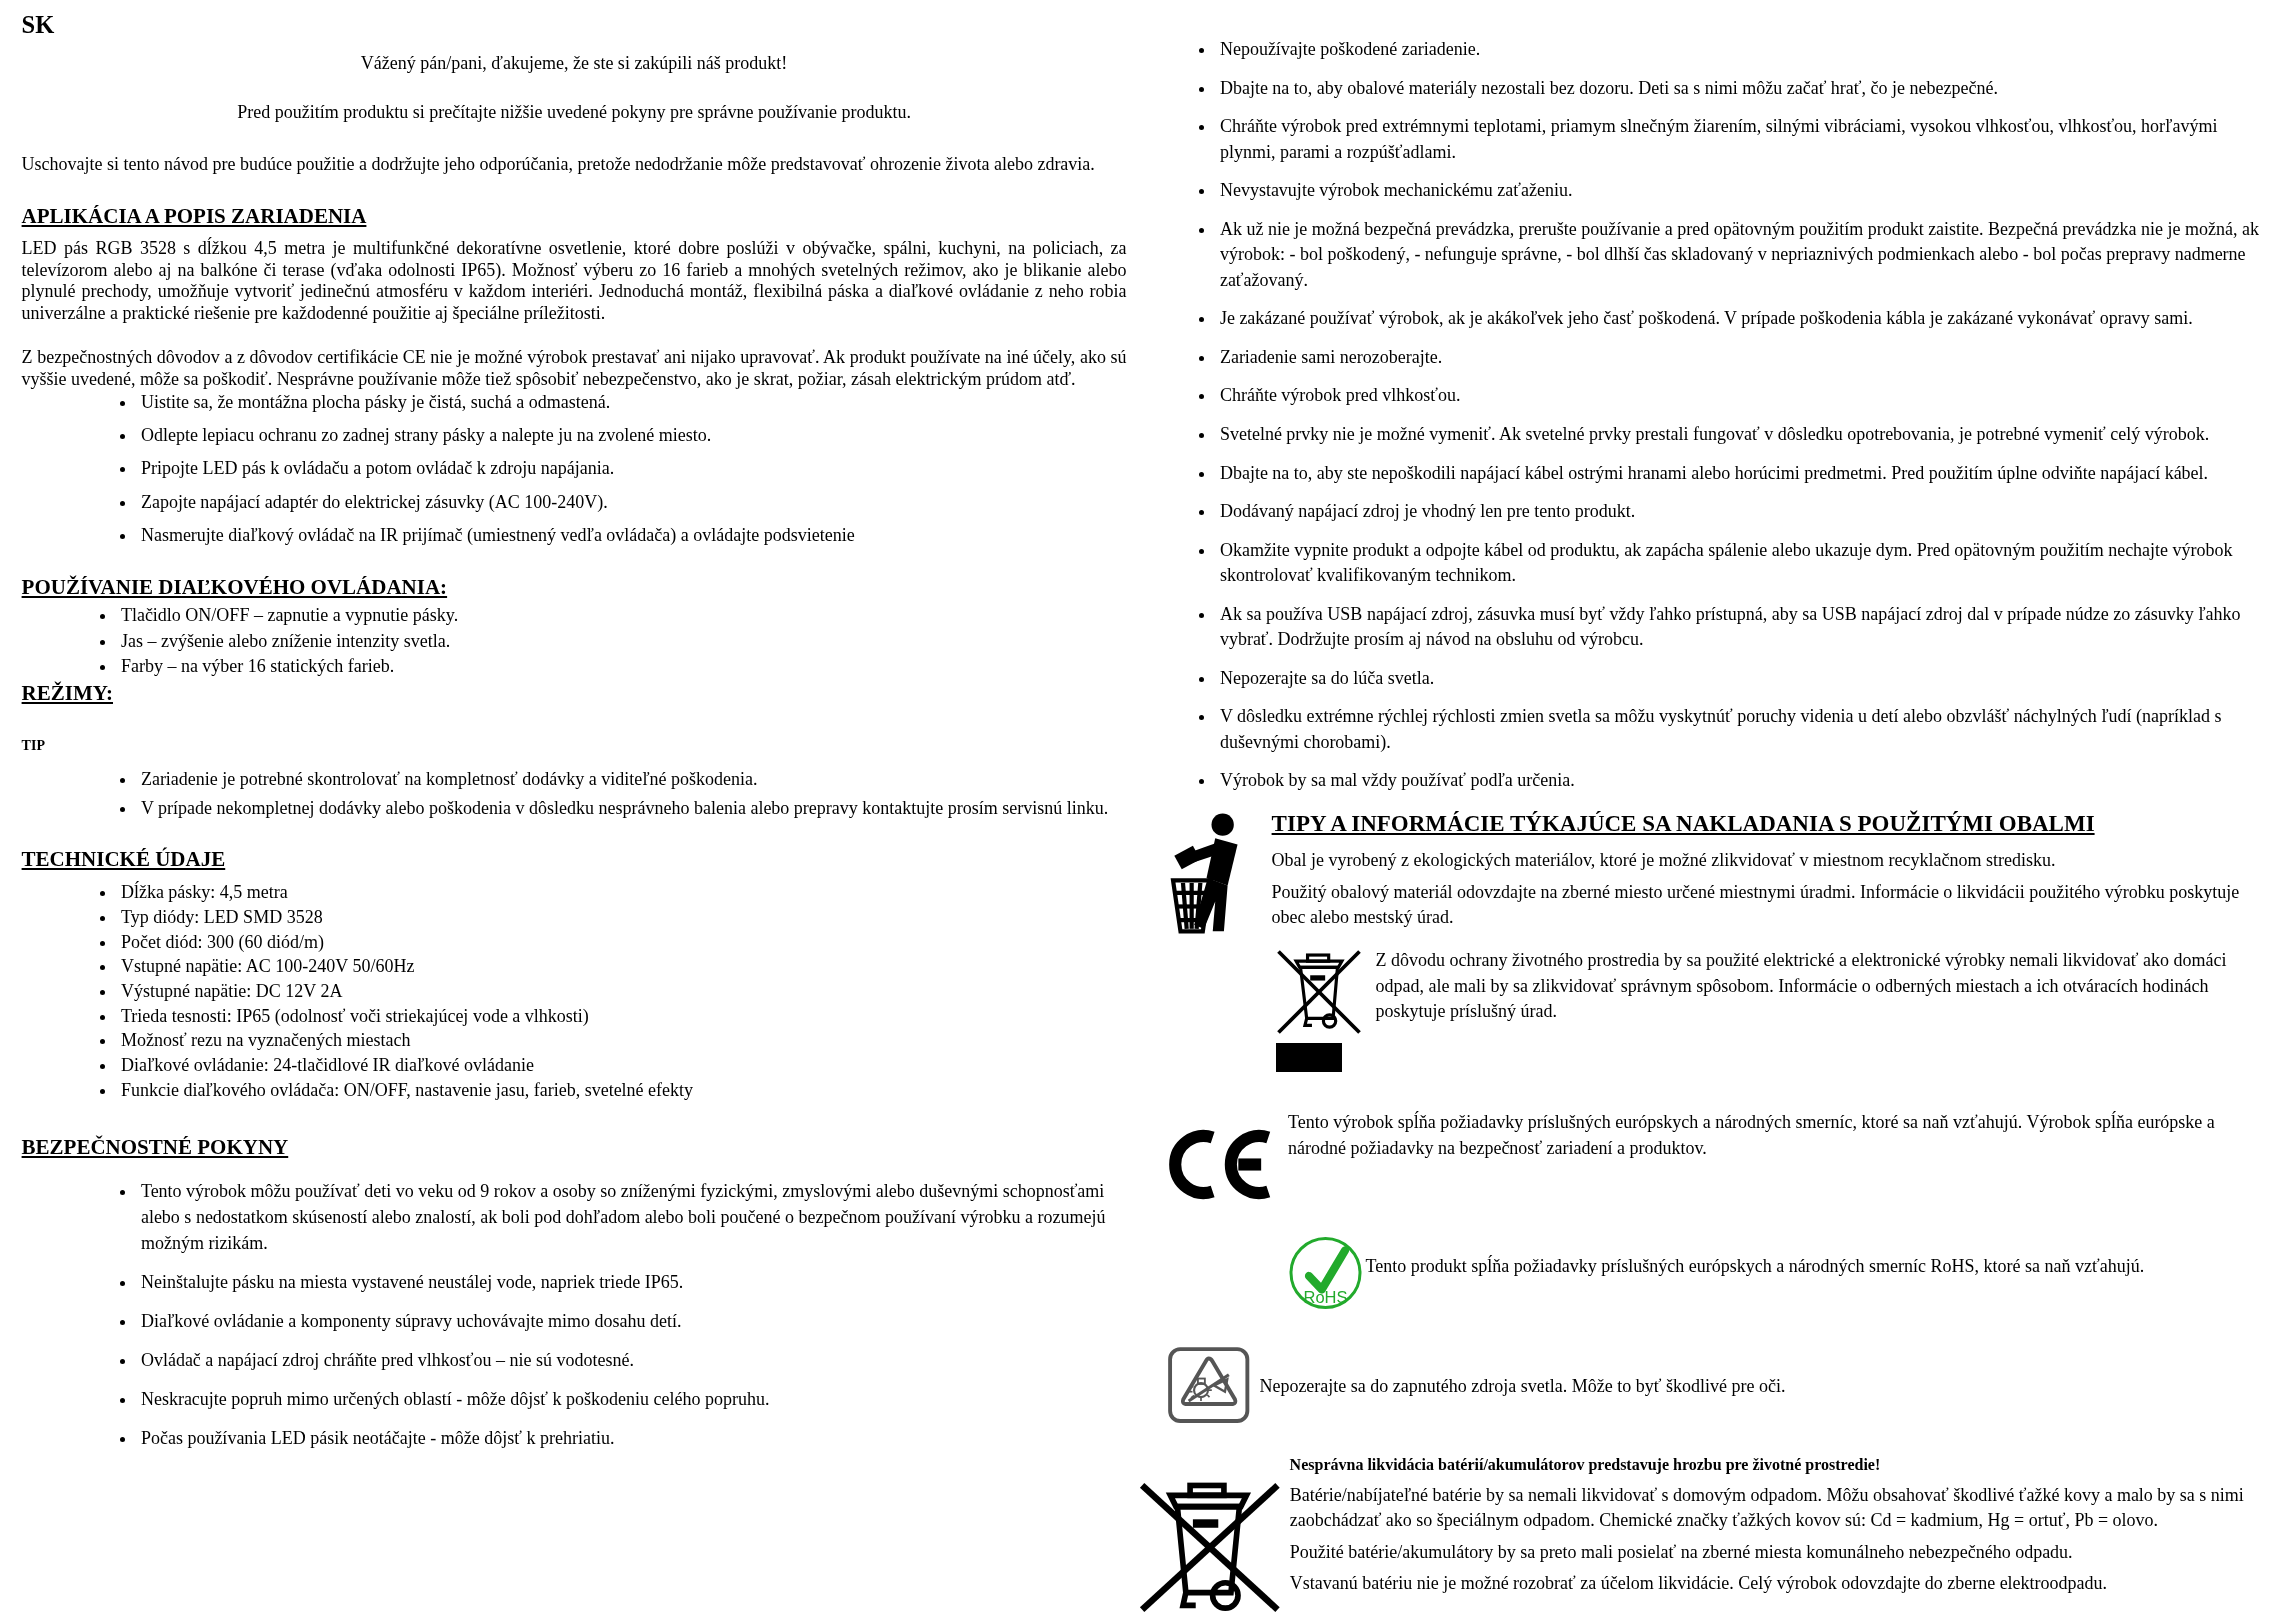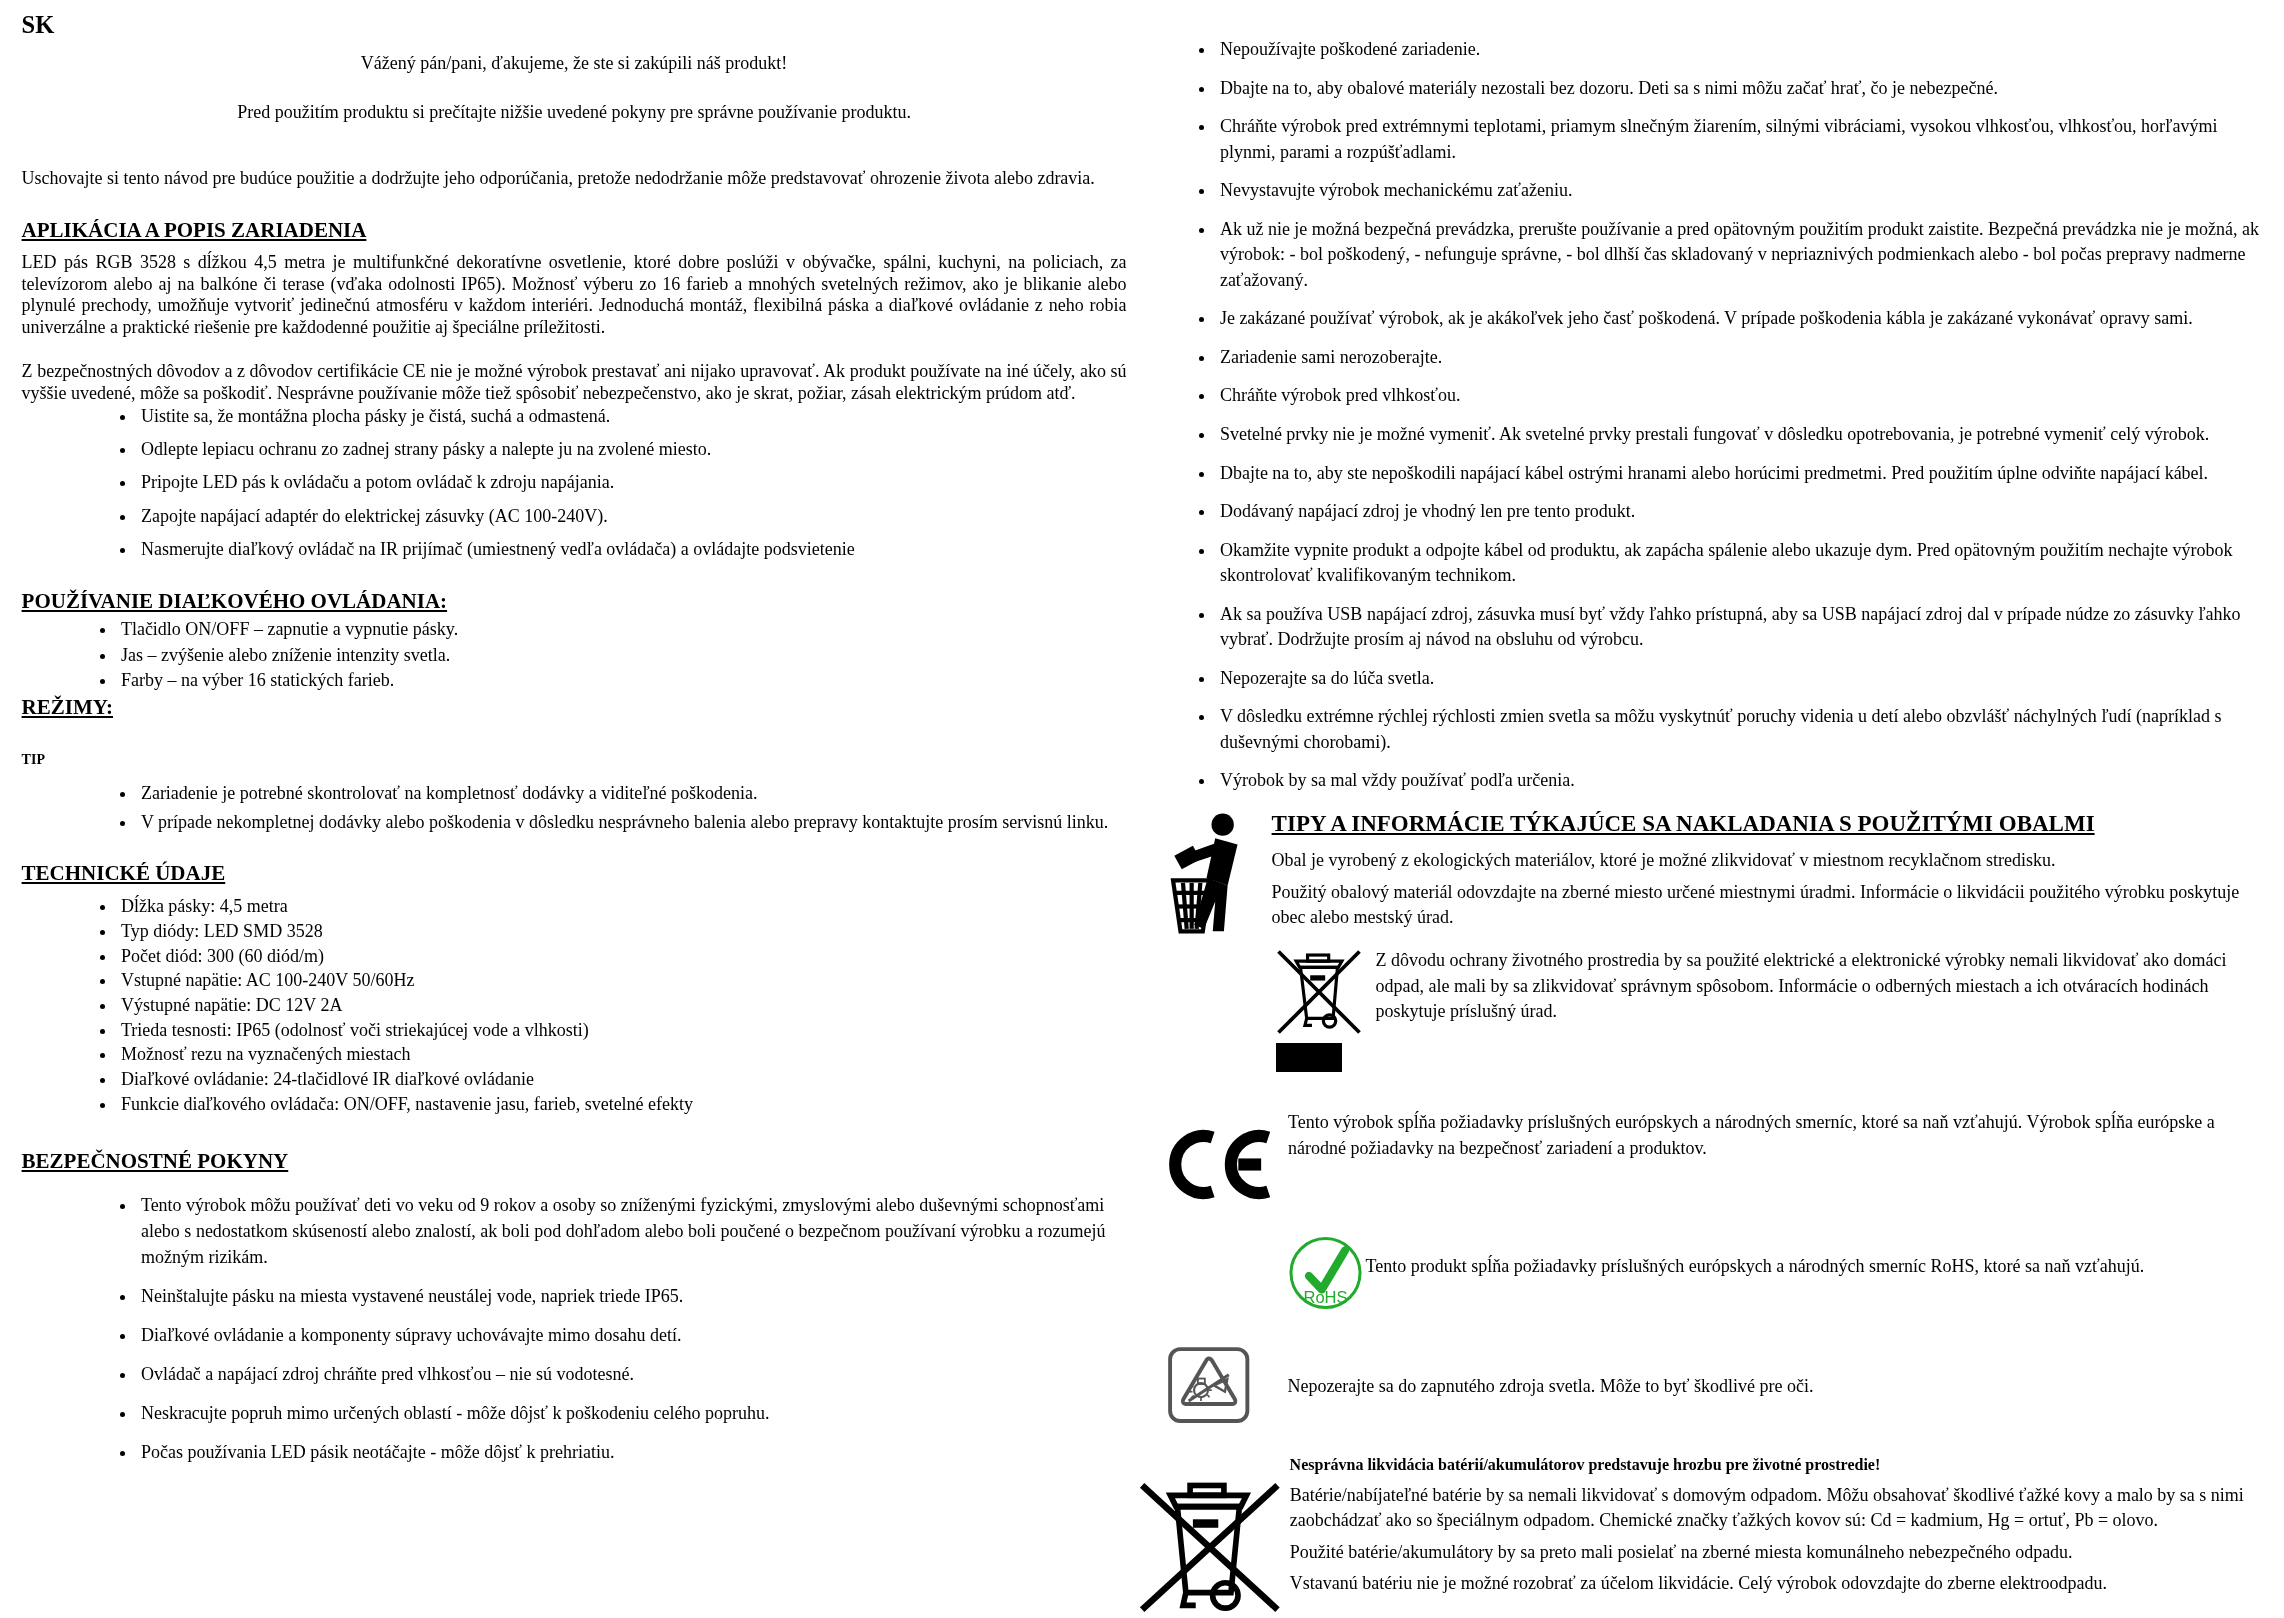--- a/index.html
+++ b/index.html
@@ -15,21 +15,21 @@
     display:flex; gap:40px;
     font-size:18px; line-height:1.25;
   }
   .col-left  { width:1105px; flex:none; }
   .col-right { width:1093px; flex:none; padding-top:27px; }
 
   .sk { font-size:24.5px; font-weight:bold; margin:0 0 4.3px 0; }
   .center { text-align:center; }
   .intro-thanks { margin:11.5px 0 0 0; }
   .intro-read   { margin:26px 0 0 0; }
-  .intro-keep   { margin:44px 0 0 0;font-family:Liberation Serif, serif; }
+  .intro-keep   { margin:30px 0 0 0;font-family:Liberation Serif, serif; }
 
   h2.sec {
     font-size:21px; font-weight:bold;
     text-decoration:underline;
     margin:27px 0 8.7px 0;
   }
   h2.tight { margin-bottom:4.3px; }
   .para { margin:0; text-align:justify; line-height:1.22; }
   .para + .para { margin-top:21.6px; }
 
@@ -66,21 +66,21 @@
   .blk-weee .icon-col { width:88px; flex:none; margin-left:108px; margin-right:13px; display:flex; flex-direction:column; align-items:flex-start; }
   .weee-bar { width:66px; height:29px; background:#000; margin-top:7.2px; margin-left:1.4px; }
 
   .blk-ce { margin-top:38px; }
   .blk-ce .icon-col { width:107px; flex:none; margin-right:14.4px; margin-top:17.3px; }
 
   .blk-rohs { margin-top:32px; }
   .blk-rohs .icon-col { width:75px; flex:none; margin-left:121px; margin-right:2.9px; }
   .blk-rohs .txt { padding-top:20px; }
 
-  .blk-light { margin-top:33px;gap:28px; }
+  .blk-light { margin-top:33px; }
   .blk-light .icon-col { width:87px; flex:none; margin-right:5.8px; }
   .blk-light .txt { padding-top:29px; }
 
   .blk-batt { margin-top:29px; }
   .batt-head { font-size:16px; font-weight:bold; margin:0 0 7.2px 123px; }
   .blk-batt .icon-col { width:172px; flex:none; margin-left:-46px; margin-right:-2.9px; margin-top:-5.8px; }
   .batt-lines div { margin-bottom:6.5px; line-height:1.4; }
 
   svg { display:block; }
 </style>

